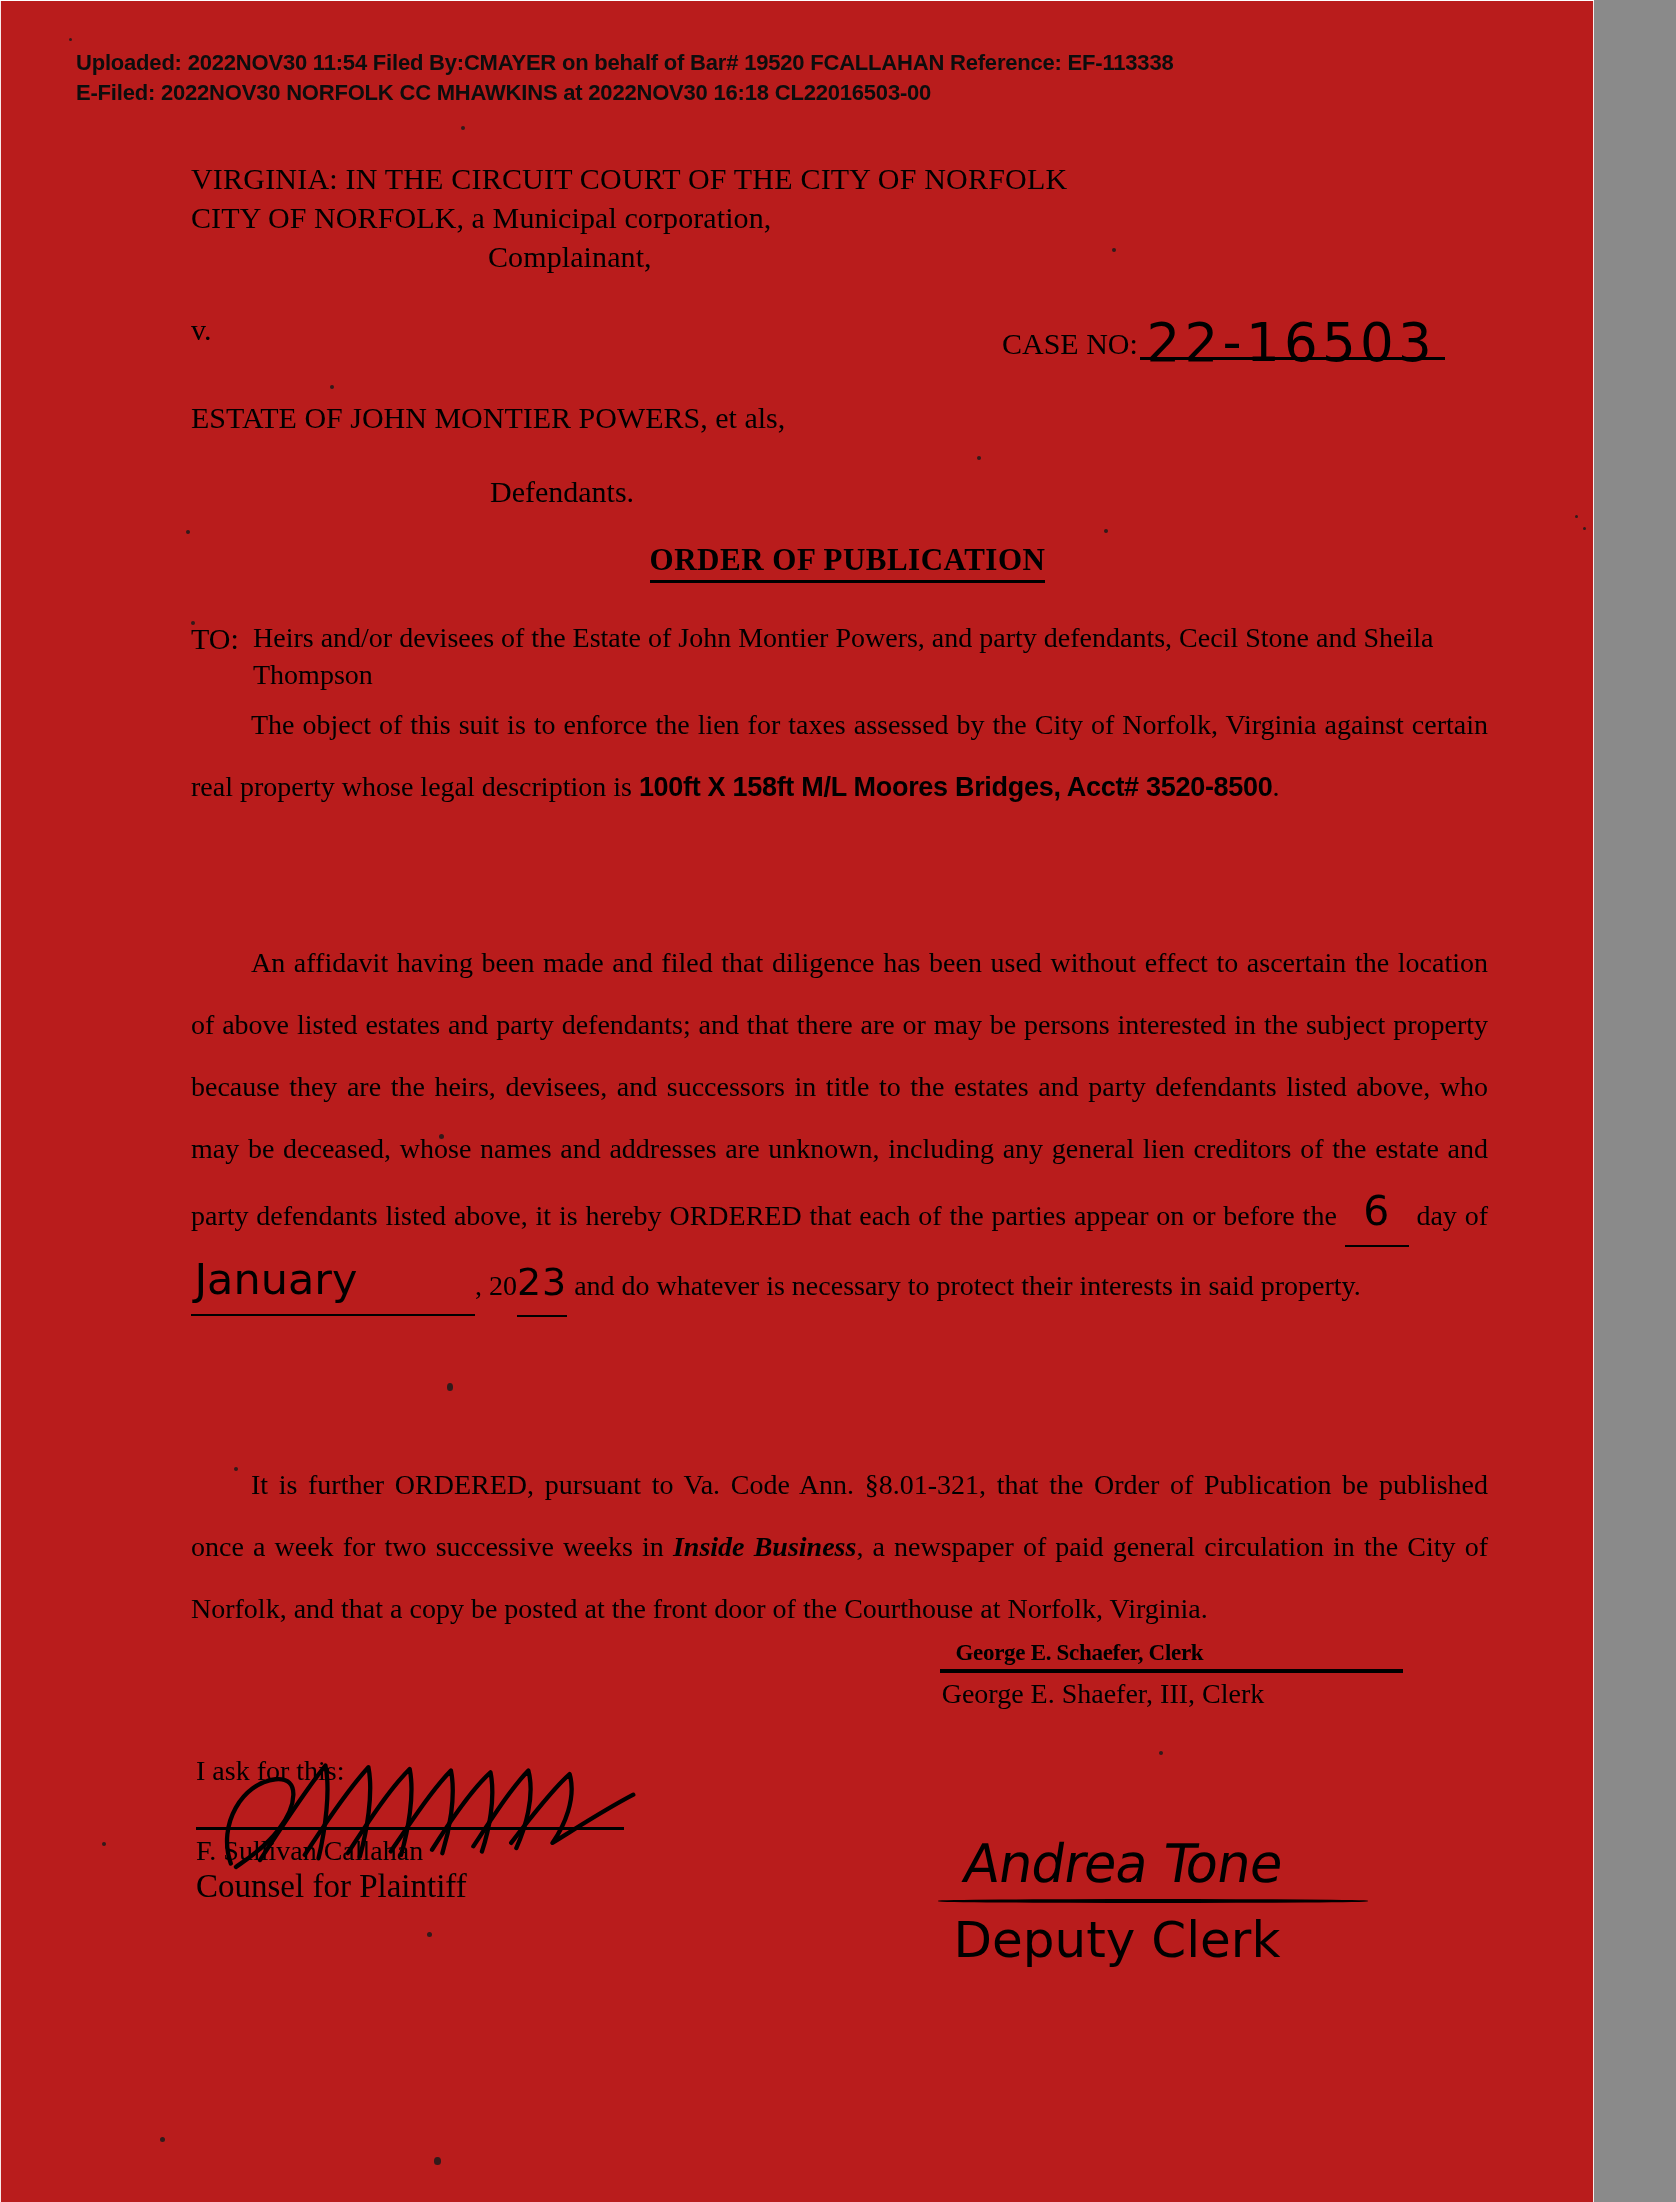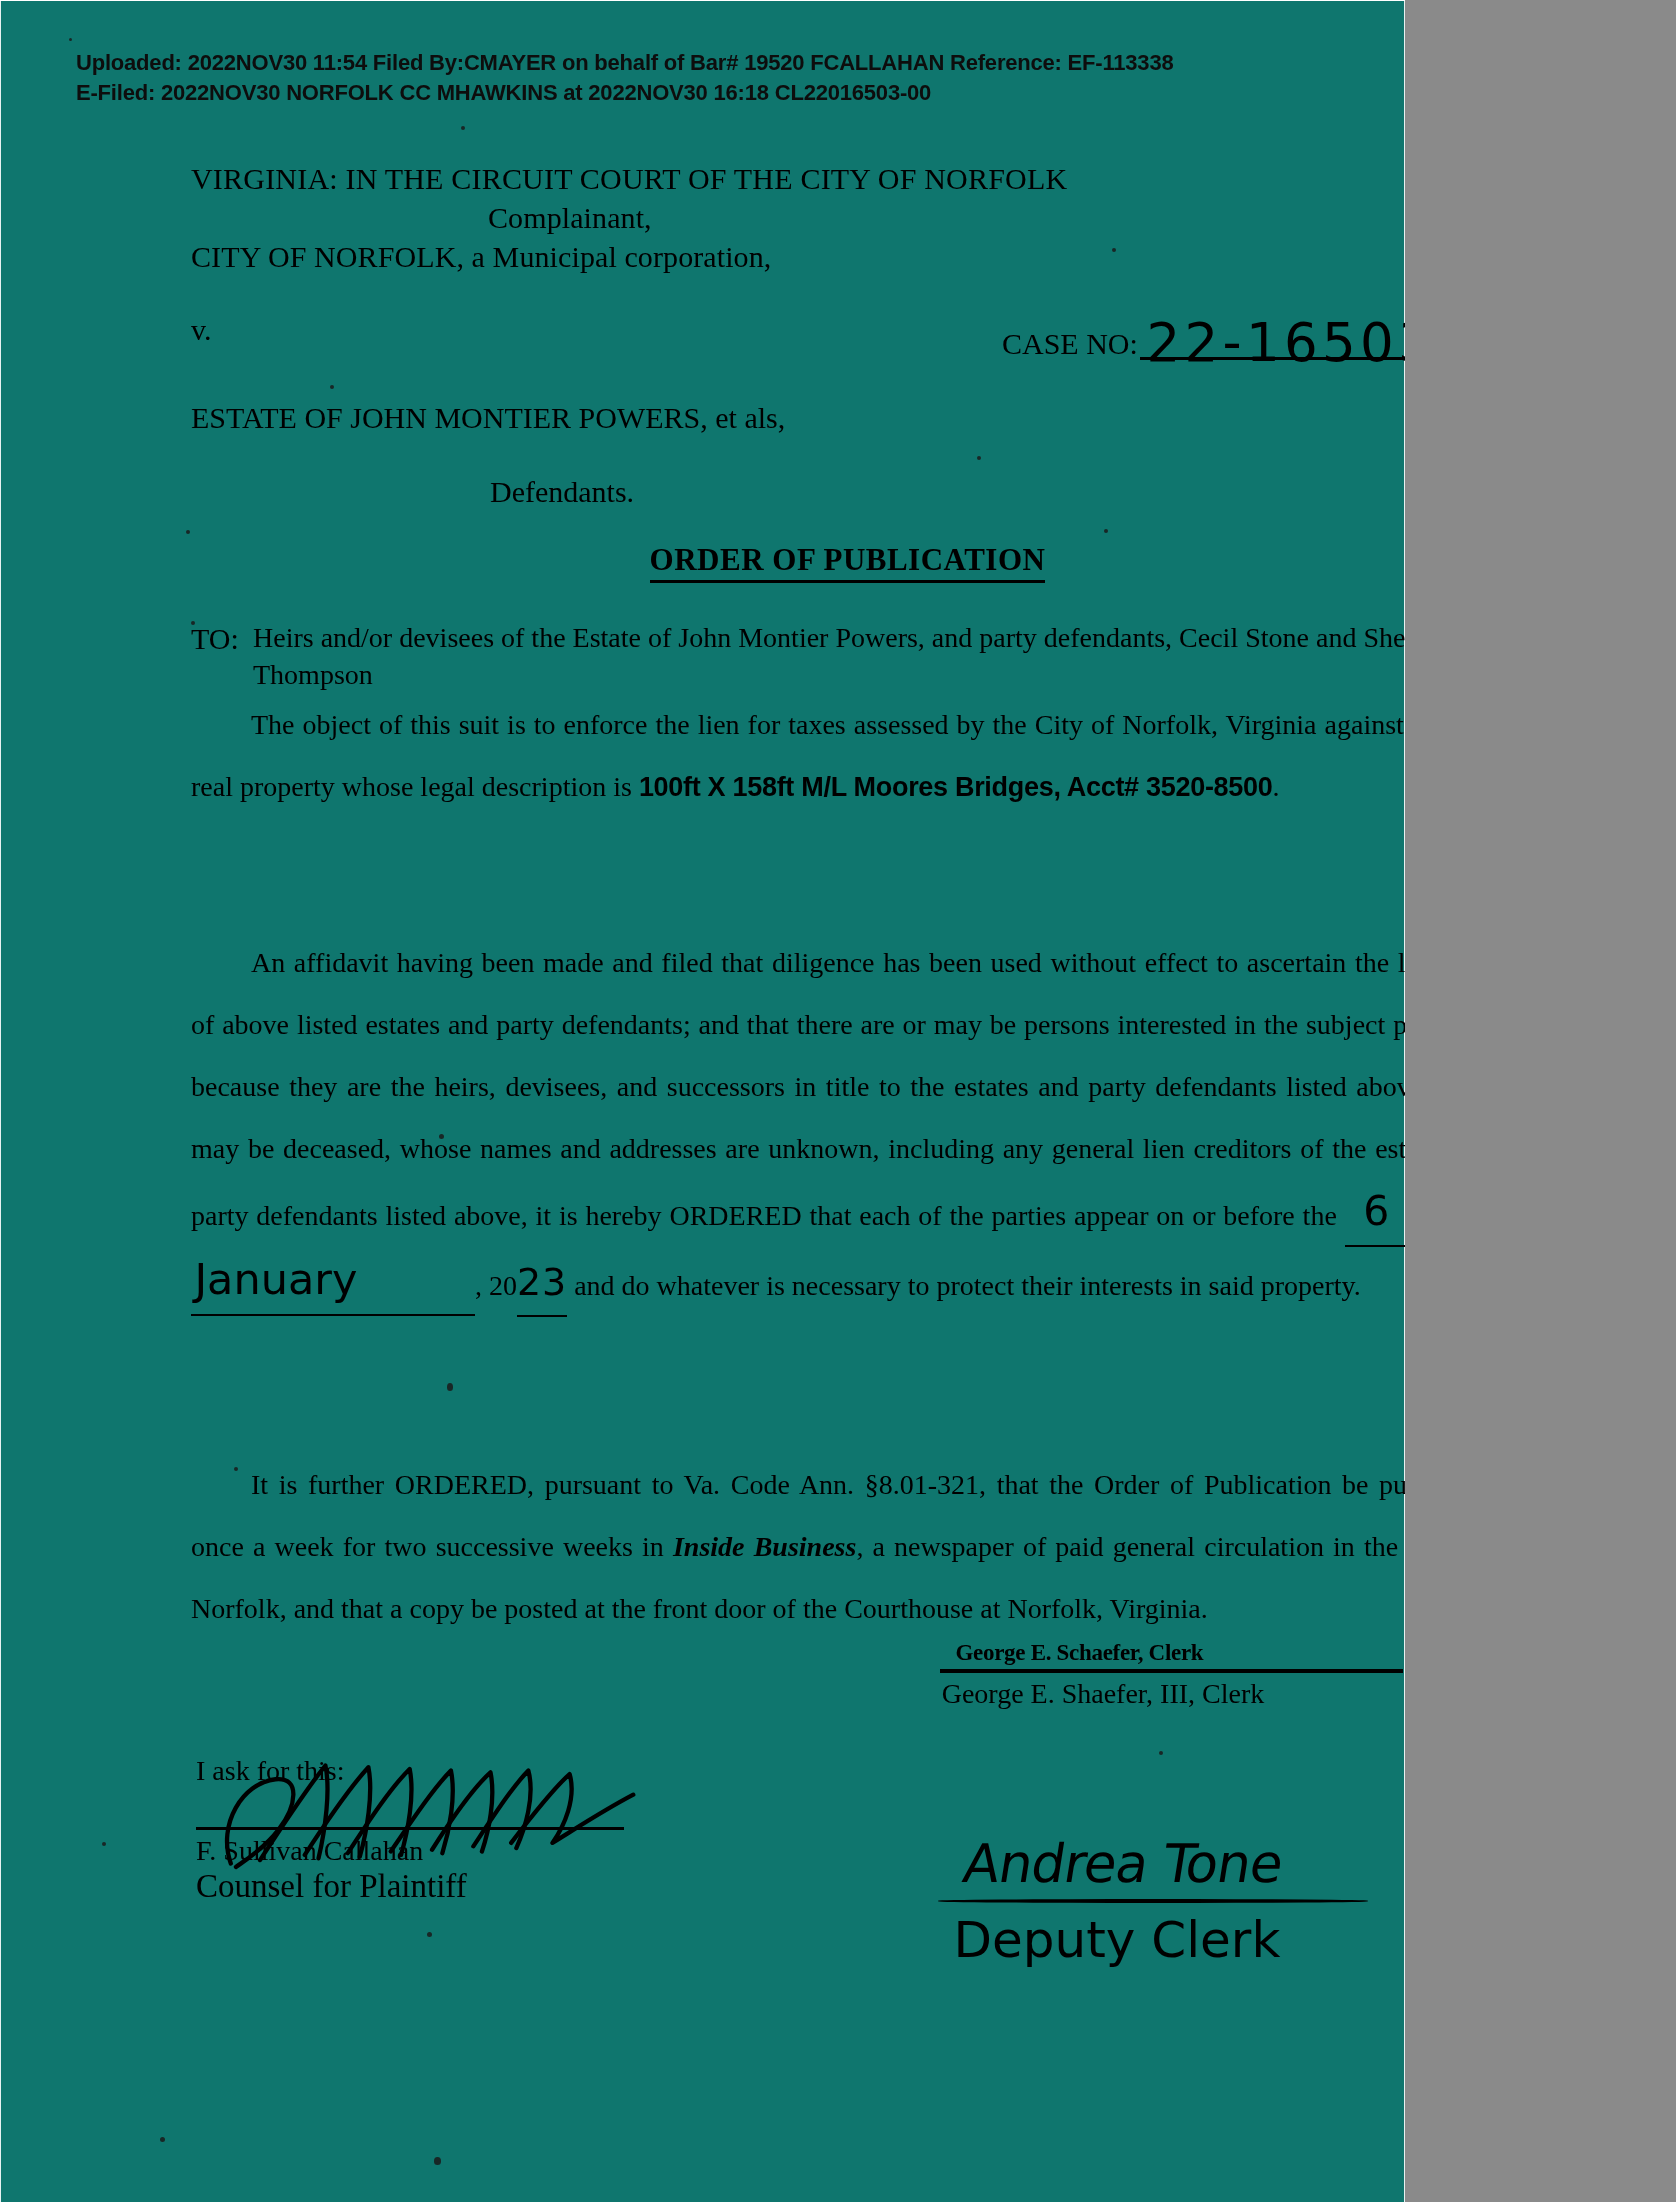--- a/index.html
+++ b/index.html
@@ -3,23 +3,23 @@
 <meta charset="utf-8">
 <title>Order of Publication</title>
 <style>
   html, body {
     margin: 0;
     padding: 0;
     background: #8a8a8a;
   }
   .page {
     position: relative;
-    width: 1405px;
+    width: 1594px;
     height: 2203px;
-    background: #0f766e;
+    background: #b91c1c;
     overflow: hidden;
     font-family: "Liberation Serif", serif;
     color: #000000;
     
     box-shadow: inset 0 0 0 0.9px #ffffff;
   }
 
   
   .efile-stamp {
     position: absolute;
@@ -308,22 +308,22 @@
 
 <div class="page">
 
   <div class="efile-stamp">
     <div>Uploaded: 2022NOV30 11:54 Filed By:CMAYER on behalf of Bar# 19520 FCALLAHAN Reference: EF-113338</div>
     <div>E-Filed: 2022NOV30 NORFOLK CC MHAWKINS at 2022NOV30 16:18 CL22016503-00</div>
   </div>
 
   <div class="caption">
     <div class="caption-line court">VIRGINIA:  IN THE CIRCUIT COURT OF THE CITY OF NORFOLK</div>
+    <div class="caption-line">CITY OF NORFOLK, a Municipal corporation,</div>
     <div class="caption-line indent-complainant">Complainant,</div>
-    <div class="caption-line">CITY OF NORFOLK, a Municipal corporation,</div>
   </div>
 
   <div class="v-row">v.</div>
 
   <div class="caseno">
     <span>CASE NO:</span><span class="hw">22-16503</span>
     <span class="rule"></span>
   </div>
 
   <div class="defendant-name">ESTATE OF JOHN MONTIER POWERS, et als,</div>

